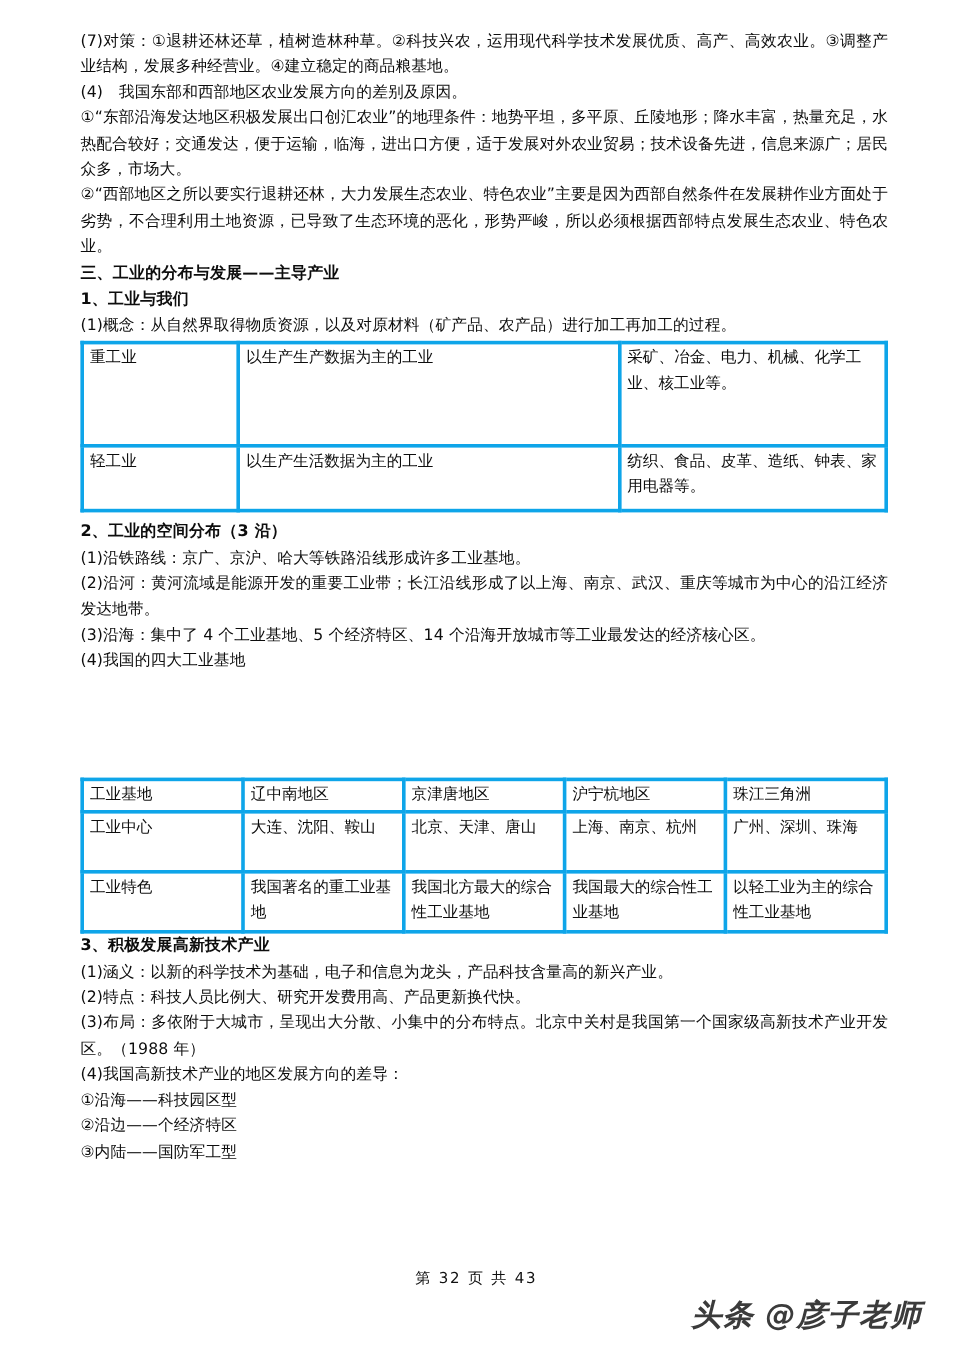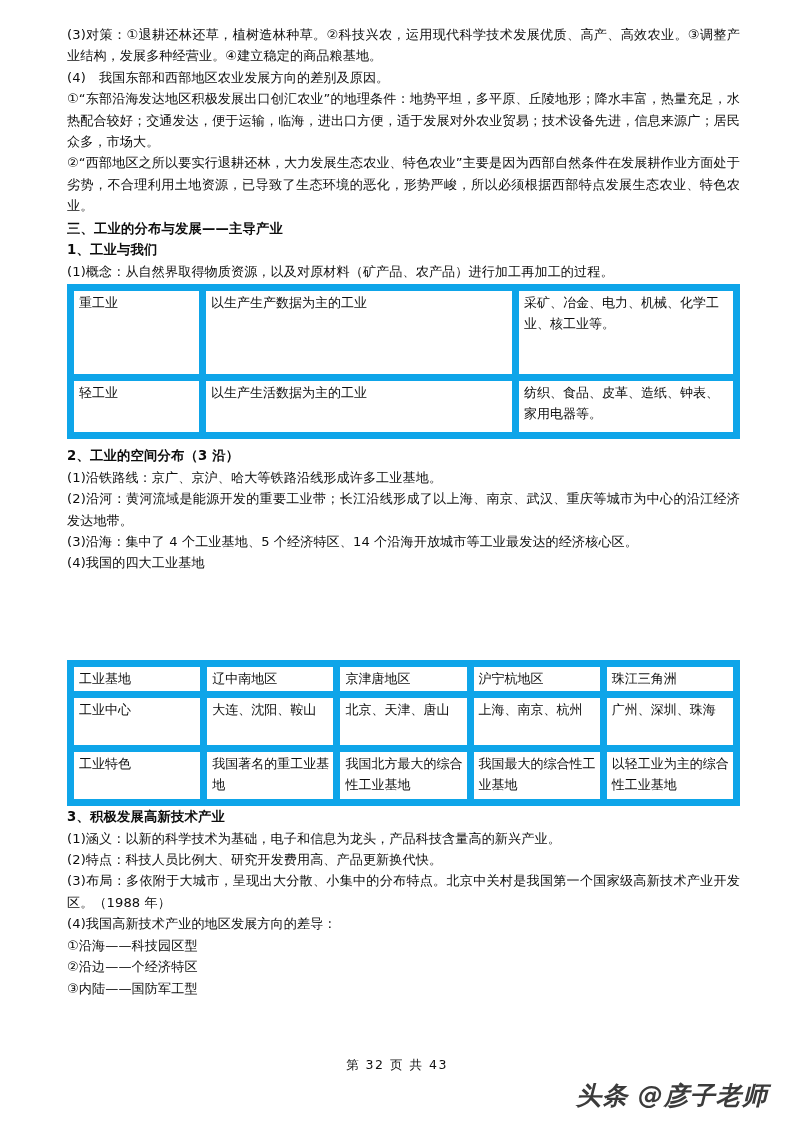--- a/index.html
+++ b/index.html
@@ -55,21 +55,21 @@
   }
   table.doc-table {
     border-collapse: collapse;
     width: 100%;
     table-layout: fixed;
     font-size: 13px;
     line-height: 21.2px;
     margin: 2px 0 0 0;
   }
   table.doc-table td {
-    border: 7px solid #0ea5e9;
+    border: 3px solid #0ea5e9;
     vertical-align: top;
     padding: 1px 4px 2px 5px;
     word-break: break-all;
   }
   
   .tbl-classify {
     width: 386px;
   }
   .tbl-classify td.c0 { width: 70px; }
   .tbl-classify td.c1 { width: 188px; }
@@ -114,21 +114,21 @@
     letter-spacing: 1px;
     white-space: nowrap;
     opacity: 0.92;
   }
 </style>
 </head>
 <body>
 
 <div class="page">
 
-  <p class="body-text para">(3)对策：①退耕还林还草，植树造林种草。②科技兴农，运用现代科学技术发展优质、高产、高效农业。③调整产业结构，发展多种经营业。④建立稳定的商品粮基地。</p>
+  <p class="body-text para">(7)对策：①退耕还林还草，植树造林种草。②科技兴农，运用现代科学技术发展优质、高产、高效农业。③调整产业结构，发展多种经营业。④建立稳定的商品粮基地。</p>
   <p class="body-text para">(4)　我国东部和西部地区农业发展方向的差别及原因。</p>
   <p class="body-text para">①“东部沿海发达地区积极发展出口创汇农业”的地理条件：地势平坦，多平原、丘陵地形；降水丰富，热量充足，水热配合较好；交通发达，便于运输，临海，进出口方便，适于发展对外农业贸易；技术设备先进，信息来源广；居民众多，市场大。</p>
   <p class="body-text para">②“西部地区之所以要实行退耕还林，大力发展生态农业、特色农业”主要是因为西部自然条件在发展耕作业方面处于劣势，不合理利用土地资源，已导致了生态环境的恶化，形势严峻，所以必须根据西部特点发展生态农业、特色农业。</p>
 
   <p class="heading">三、工业的分布与发展——主导产业</p>
   <p class="sub-heading">1、工业与我们</p>
   <p class="body-text para">(1)概念：从自然界取得物质资源，以及对原材料（矿产品、农产品）进行加工再加工的过程。</p>
 
   <table class="doc-table tbl-classify">
     <tbody>

